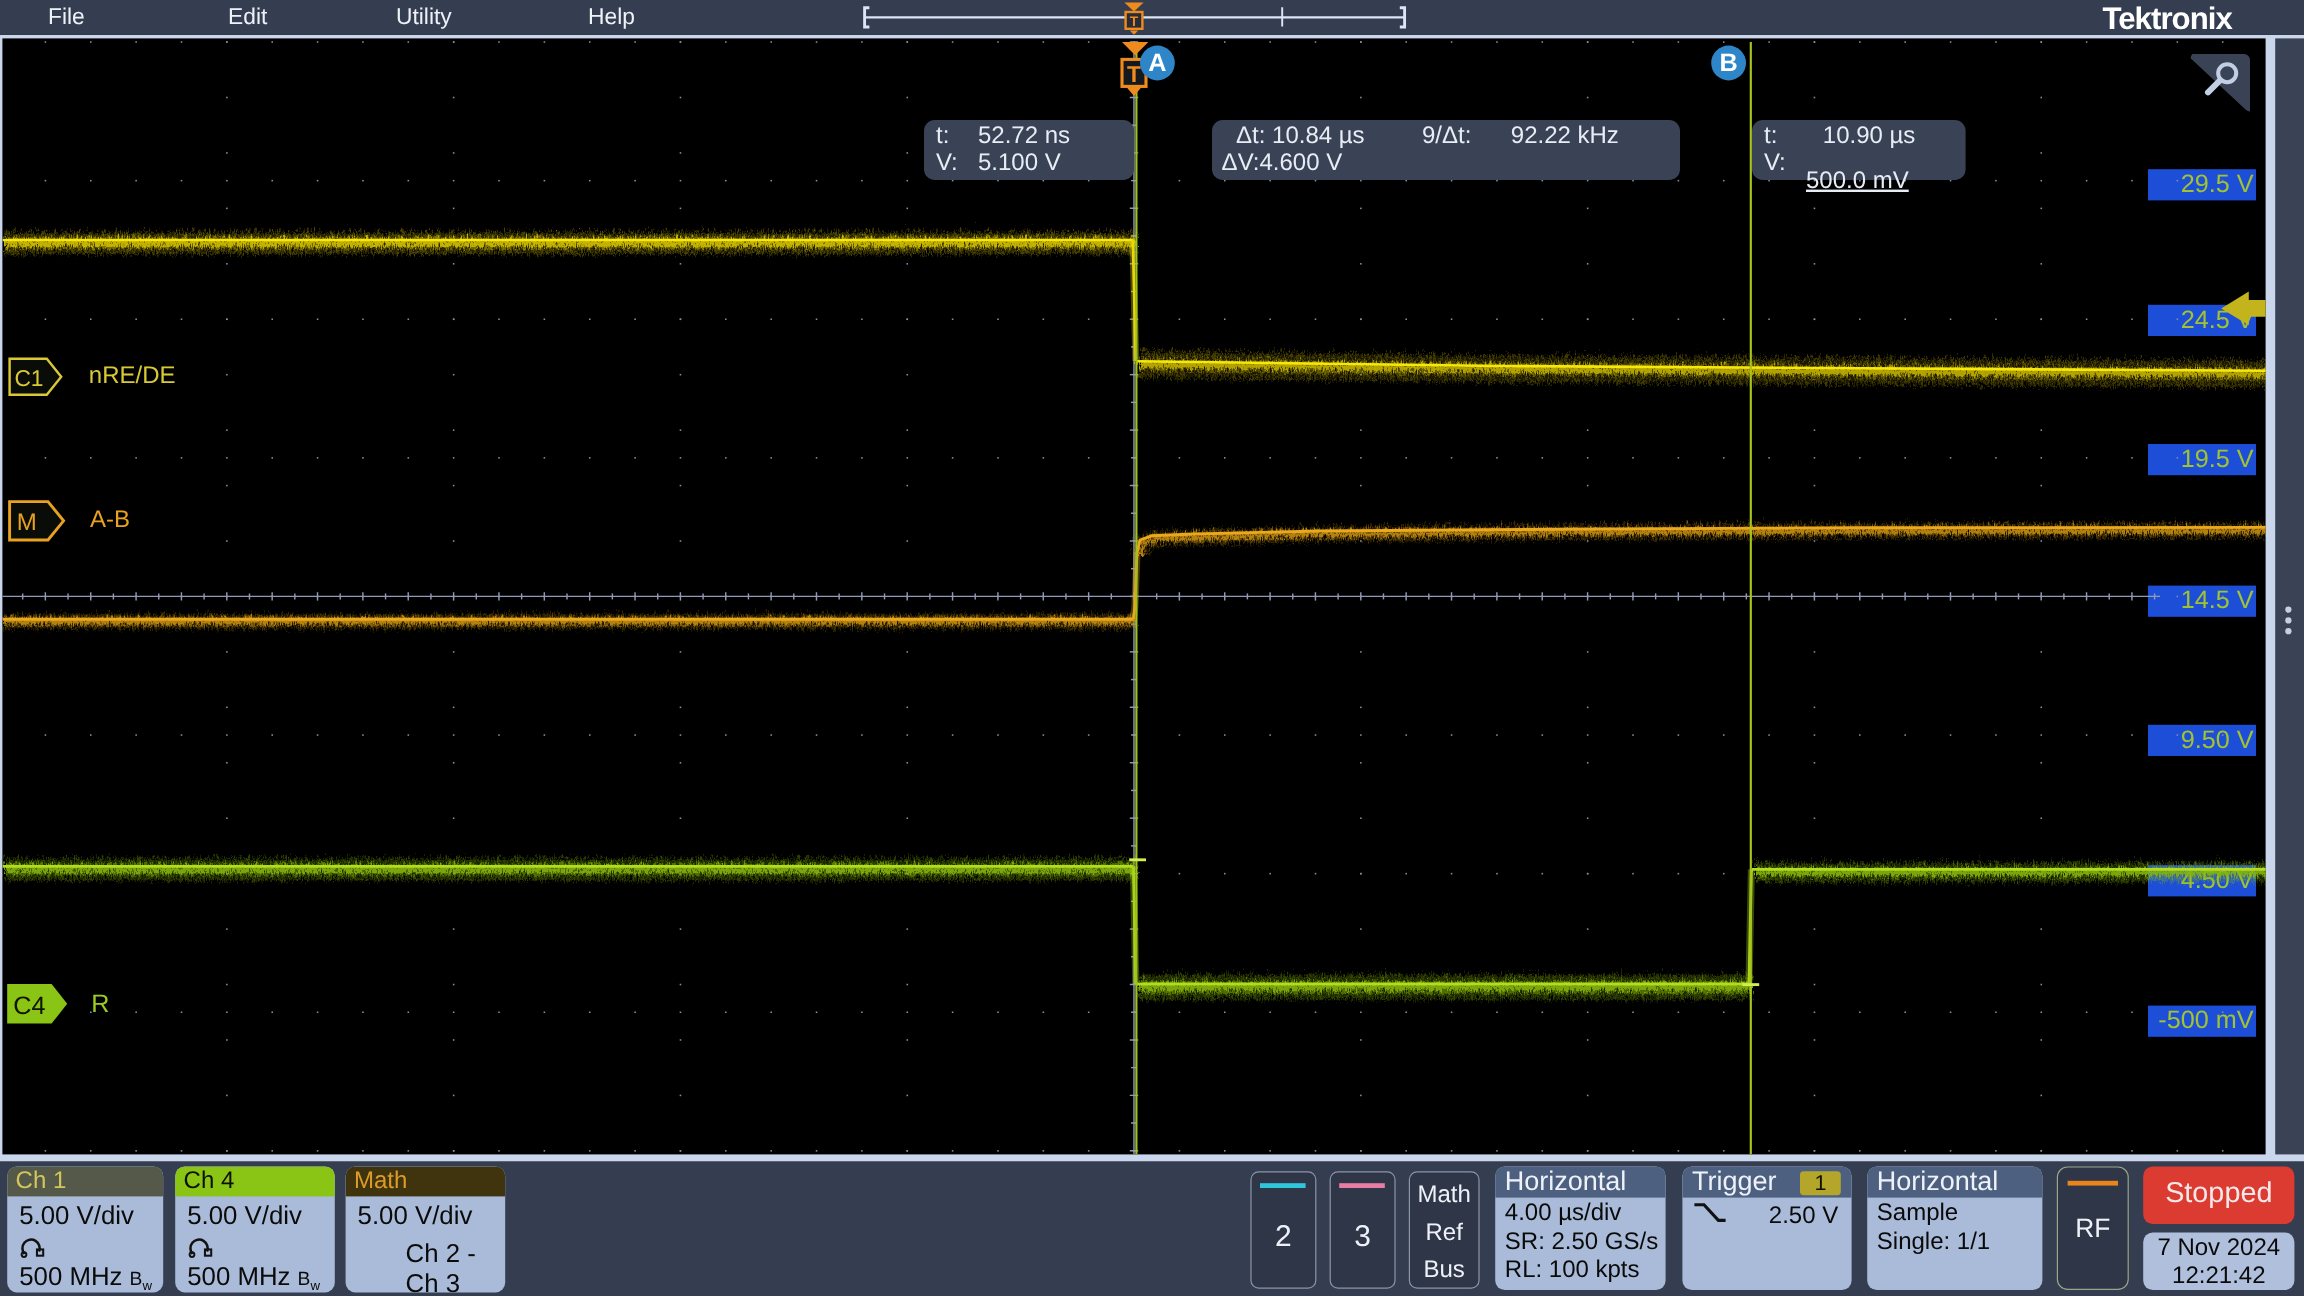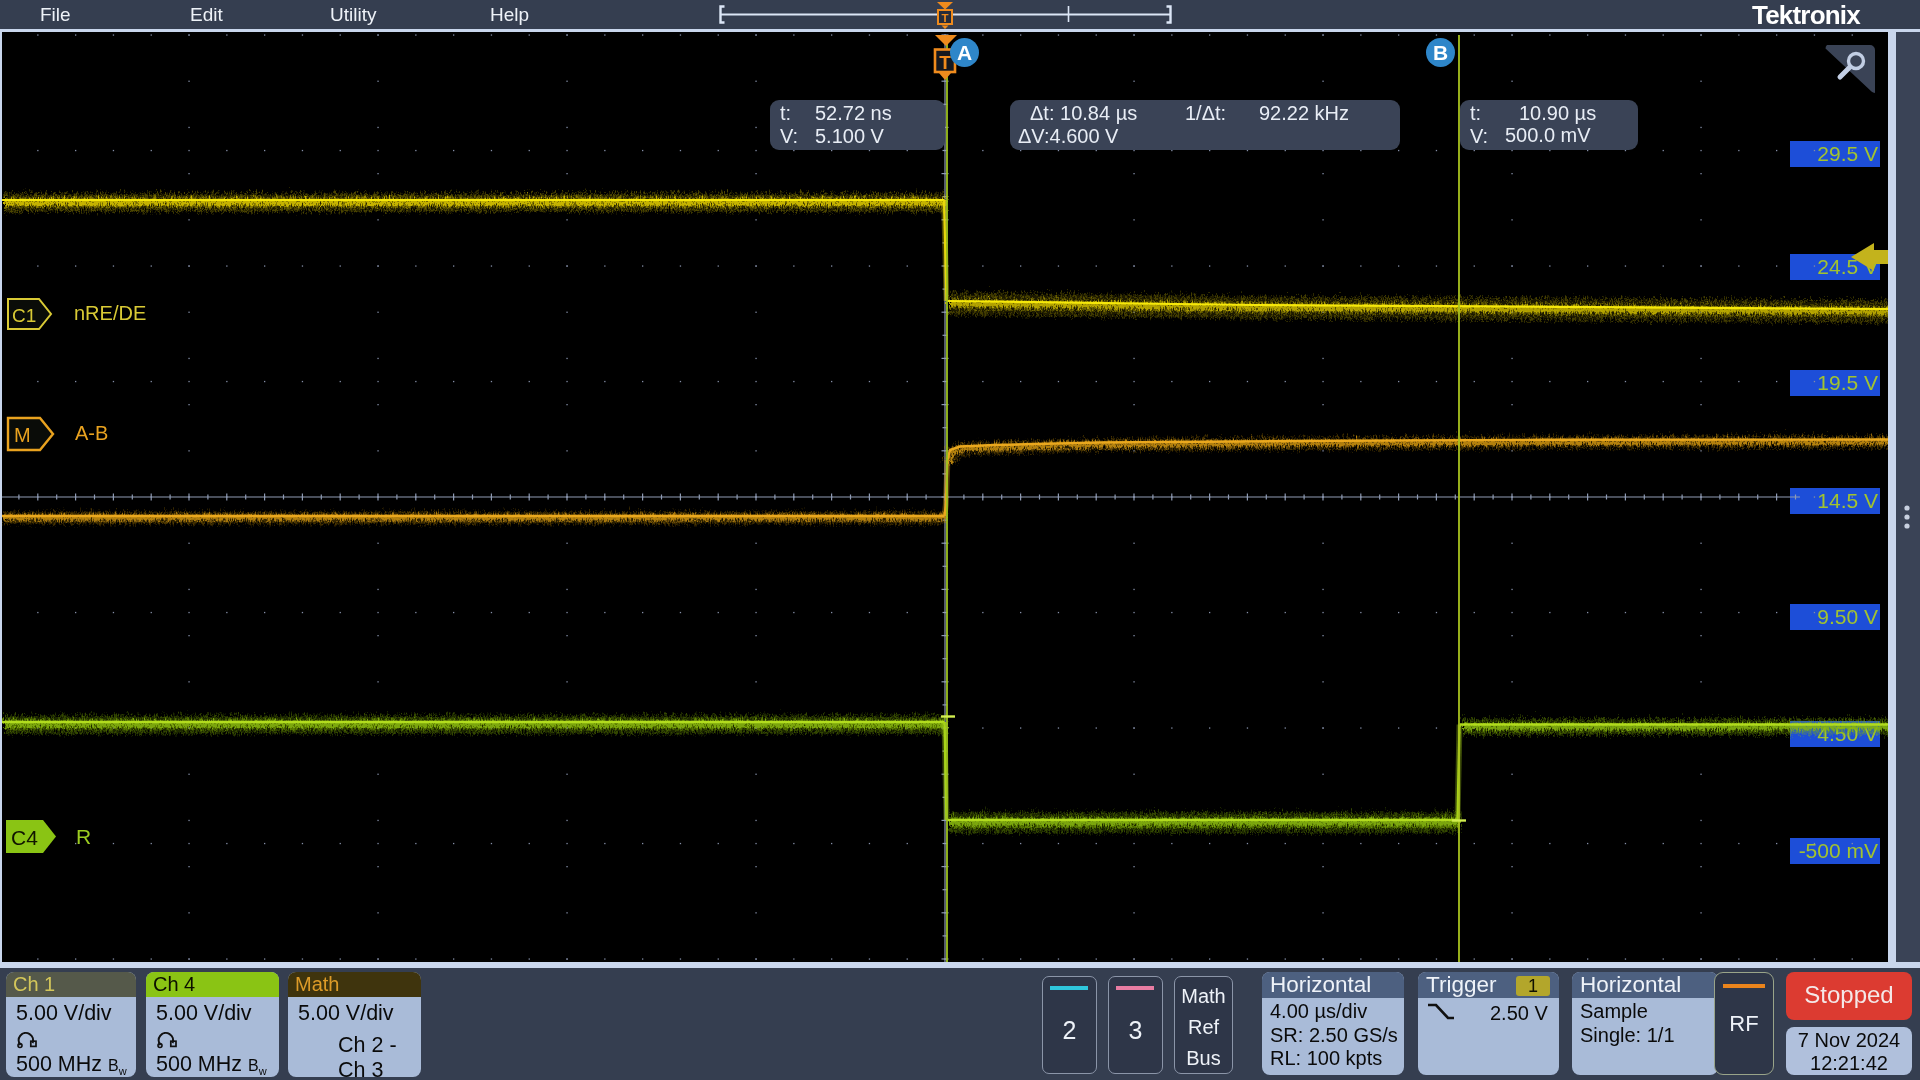--- a/index.html
+++ b/index.html
@@ -11,21 +11,21 @@
   #sidebar{left:1896px;top:32px;width:24px;height:930px;background:#3a4356;}
   #botbar{left:0;top:968px;width:1920px;height:112px;background:#353e50;}
   .ro{position:absolute;background:#3a4356;border-radius:9px;color:#e8edf5;font-size:20px;}
   .rlab{position:absolute;color:#a2c32f;font-size:21px;text-align:right;width:86px;background:#1d4ed8;padding:1px 2px;}
   .card{position:absolute;width:130px;height:105px;border-radius:8px;overflow:hidden;background:#a9bbd8;}
   .chead{height:25px;font-size:20px;padding-left:7px;line-height:25px;}
   .cl{position:absolute;left:10px;color:#0a0a0a;font-size:21.5px;}
   .pico{position:absolute;left:10px;top:57px;}
   .sbox{position:absolute;top:976px;width:53px;height:96px;background:#2e3648;
      border:1px solid #8b95a8;border-radius:7px;color:#eef2f8;}
-  .panel{position:absolute;top:972px;height:103px;border-radius:8px;overflow:hidden;background:#a9bbd8;margin-left:16px;}
+  .panel{position:absolute;top:972px;height:103px;border-radius:8px;overflow:hidden;background:#a9bbd8;}
   .phead{height:26px;background:#4d6080;color:#eef2f8;font-size:22.5px;line-height:26px;padding-left:8px;}
   .pbody{color:#0a0a0a;font-size:20px;line-height:23.5px;padding:2px 0 0 8px;}
   .bubble{position:absolute;width:29px;height:29px;border-radius:50%;background:#2e86c9;
      color:#fff;font-weight:bold;font-size:21px;text-align:center;line-height:29px;}
 </style></head>
 <body>
 
 <div class="abs" id="border"></div>
 <div class="abs" id="screen"></div>
 <div class="abs" id="sidebar"></div>
@@ -964,29 +964,29 @@
 <div class="bubble" style="left:1426px;top:38px;">B</div>
 
 <div class="ro" style="left:770px;top:100px;width:175px;height:50px;">
   <div style="position:absolute;left:10px;top:2px;">t:</div>
     <div style="position:absolute;left:45px;top:2px;">52.72 ns</div>
   <div style="position:absolute;left:10px;top:25px;">V:</div>
     <div style="position:absolute;left:45px;top:25px;">5.100 V</div>
 </div>
 <div class="ro" style="left:1010px;top:100px;width:390px;height:50px;">
   <div style="position:absolute;left:20px;top:2px;">Δt: 10.84 µs</div>
-  <div style="position:absolute;left:175px;top:2px;">1/Δt:</div>
+  <div style="position:absolute;left:175px;top:2px;">9/Δt:</div>
   <div style="position:absolute;left:249px;top:2px;">92.22 kHz</div>
   <div style="position:absolute;left:8px;top:25px;">ΔV:4.600 V</div>
 </div>
 <div class="ro" style="left:1460px;top:100px;width:178px;height:50px;">
   <div style="position:absolute;left:10px;top:2px;">t:</div>
     <div style="position:absolute;left:59px;top:2px;">10.90 µs</div>
   <div style="position:absolute;left:10px;top:25px;">V:</div>
-    <div style="position:absolute;left:45px;top:24px;">500.0 mV</div>
+    <div style="position:absolute;left:45px;top:40px;text-decoration:underline;">500.0 mV</div>
 </div>
 
 <svg class="abs" style="left:0;top:0" width="200" height="1080">
   <path d="M8,299 h31 l12,15 -12,15 h-31 Z" fill="#0a0c08" stroke="#d9ca35" stroke-width="2"></path>
   <text x="12" y="322" fill="#d9ca35" font-size="19">C1</text>
   <path d="M8,418 h32 l13,16 -13,16 h-32 Z" fill="#0a0c08" stroke="#e9a21f" stroke-width="2.4"></path>
   <text x="14" y="442" fill="#e9a21f" font-size="20">M</text>
   <path d="M6,820 h37 l13,16.5 -13,16.5 h-37 Z" fill="#8ac414"></path>
   <text x="11" y="845" fill="#101400" font-size="21">C4</text>
 </svg>

